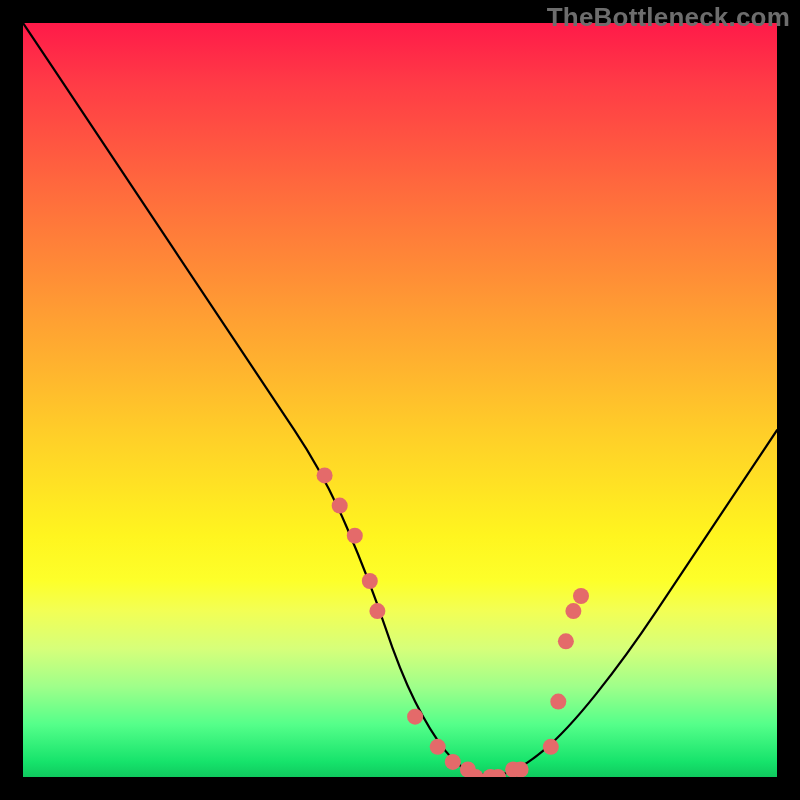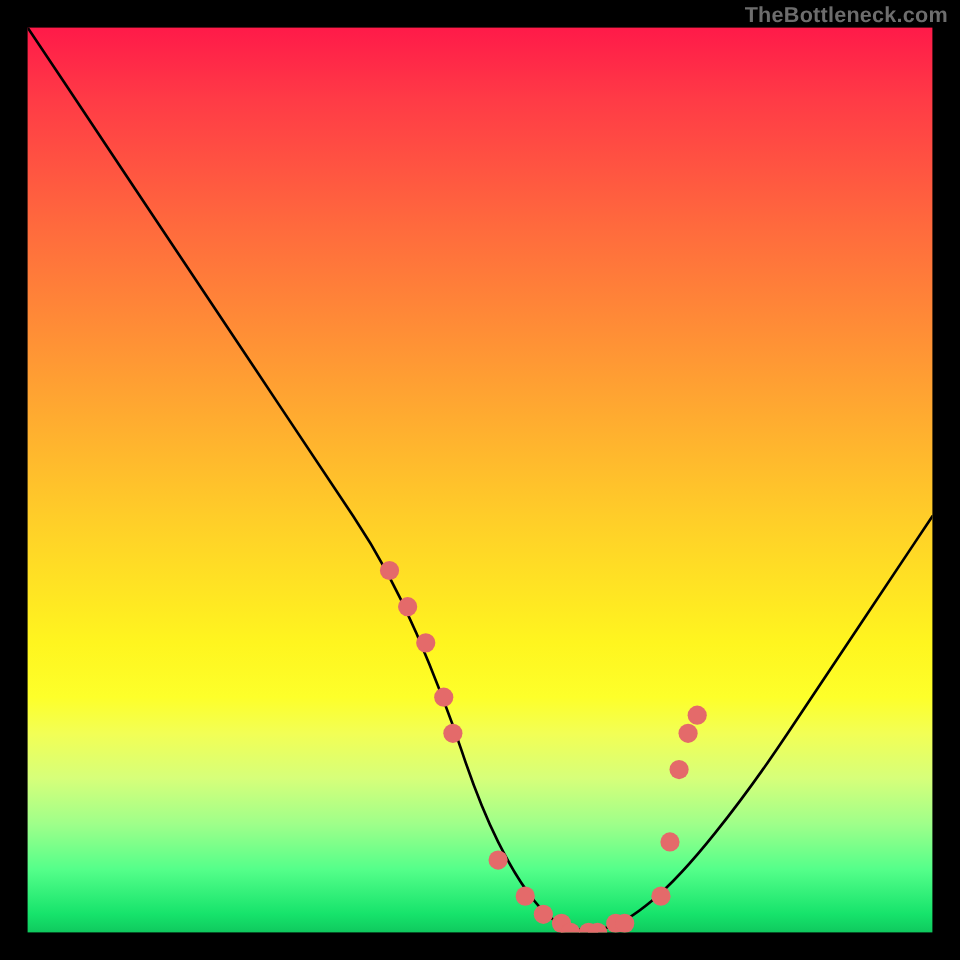--- a/index.html
+++ b/index.html
@@ -39,21 +39,21 @@
       #55ff8a 93%,
       #16e36b 98%,
       #0fc95e 100%
     );
   }
   .watermark {
     position: absolute;
     top: 2px;
     right: 10px;
     font-family: Arial, Helvetica, sans-serif;
-    font-size: 18px;
+    font-size: 26px;
     font-weight: 600;
     color: #6d6d6d;
     letter-spacing: 0.2px;
     user-select: none;
   }
   svg.curve {
     position: absolute;
     left: 0;
     top: 0;
     width: 754px;

